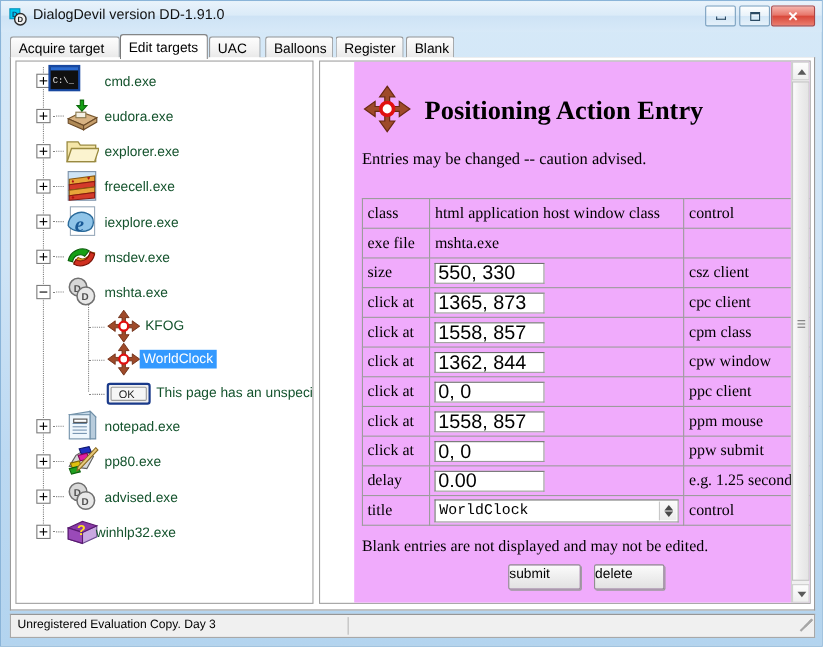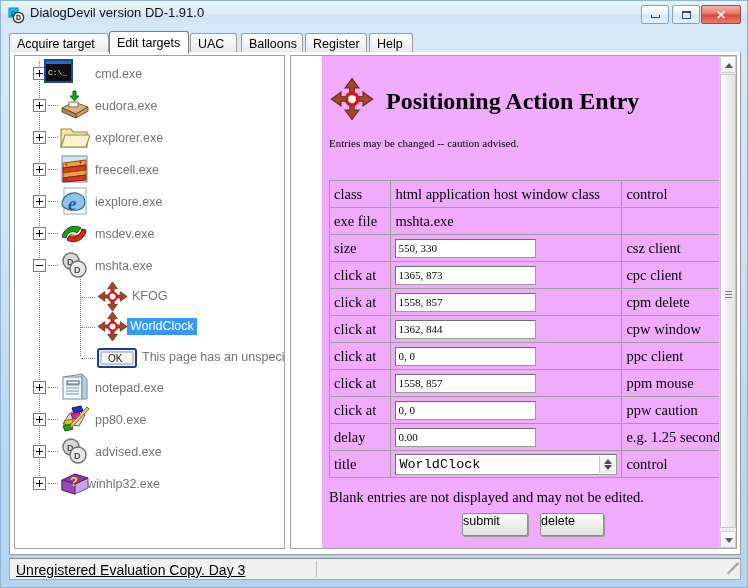--- a/index.html
+++ b/index.html
@@ -143,21 +143,21 @@
     background: transparent;
     border-left: 1px dotted #808080;
   }
   .node-icon {
     position: absolute;
     width: 31px; height: 31px;
   }
   .node-label {
     position: absolute;
     font-size: 12.5px;
-    color: #737373;
+    color: #14532d;
     white-space: nowrap;
     line-height: 15px;
   }
   .node-label.selected {
     background: #3399ff;
     color: #ffffff;
     padding: 1px 3px;
   }
 
   
@@ -182,21 +182,21 @@
   }
   #hdr-title {
     font-family: "Liberation Serif", serif;
     font-size: 24px; font-weight: bold; color: #000;
     margin-left: 12px;
     letter-spacing: 0px;
   }
   #subtitle {
     position: absolute; left: 7px; top: 81px;
     font-family: "Liberation Serif", serif;
-    font-size: 11px; color: #000;
+    font-size: 15px; color: #000;
   }
 
   
   #tbl {
     position: absolute; left: 7px; top: 124px;
     width: 409px;
     border-collapse: collapse;
     font-family: "Liberation Serif", serif;
     font-size: 14.5px;
   }
@@ -206,27 +206,27 @@
     height: 27px;
     vertical-align: middle;
     color: #000;
     white-space: nowrap;
     overflow: hidden;
   }
   td.c-label { width: 62px; }
   td.c-mid   { width: 231px; padding: 0 3px; }
   td.c-right { width: 116px; }
   .txtfield {
-    width: 141px; height: 19px;
+    width: 100px; height: 19px;
     border: 1px solid #9a9a9a;
     border-top-color: #6e6e6e;
     border-left-color: #6e6e6e;
     background: #ffffff;
-    font-family: Liberation Serif, serif;
-    font-size: 11px;
+    font-family: Liberation Sans, sans-serif;
+    font-size: 18px;
     color: #000;
     padding: 0 2px;
     line-height: 17px;
     display: inline-block;
     vertical-align: middle;
   }
   .spinwrap {
     position: relative;
     display: inline-block;
     width: 222px; height: 21px;
@@ -318,24 +318,23 @@
   #statusbar {
     position: absolute; left: 8px; top: 557px;
     width: 732px; height: 22px;
     background: #f0f0f0;
     border: 1px solid #a8a8a8;
     border-top-color: #8c8c8c;
   }
   #status-left {
     position: absolute; left: 2px; top: 1px;
     width: 302px; height: 18px;
-    font-size: 14px; color: #000;
+    font-size: 11px; color: #000;
     padding: 2px 4px 0 4px;
     white-space: nowrap;
-    text-decoration: underline;
   }
   #status-div {
     position: absolute; left: 306px; top: 2px;
     width: 1px; height: 16px; background: #b8b8b8;
   }
   #status-right {
     position: absolute; left: 310px; top: 1px;
     right: 2px; height: 18px;
   }
   #resize-grip {
@@ -381,21 +380,21 @@
     </div>
   </div>
 
   <div id="tabstrip">
     <div id="tab-sep-line"></div>
     <div class="tab" style="left:0px;   width:100px;"><span>Acquire target</span></div>
     <div class="tab active" style="left:100px; width:80px;"><span>Edit targets</span></div>
     <div class="tab" style="left:181px; width:47px;"><span>UAC</span></div>
     <div class="tab" style="left:232px; width:62px;"><span>Balloons</span></div>
     <div class="tab" style="left:296px; width:62px;"><span>Register</span></div>
-    <div class="tab" style="left:360px; width:44px;"><span>Help</span></div>
+    <div class="tab" style="left:360px; width:44px;"><span>Blank</span></div>
   </div>
 
   <div id="client">
 
     <div id="treepanel">
 
       <div class="dotline-v" style="left:24px; top:5px; height:425px;"></div>
 
       <div class="dotline-v" style="left:65px; top:205px; height:95px;"></div>
 
@@ -629,41 +628,41 @@
               <td class="c-right">csz client</td>
             </tr>
             <tr>
               <td class="c-label">click at</td>
               <td class="c-mid"><span class="txtfield">1365, 873</span></td>
               <td class="c-right">cpc client</td>
             </tr>
             <tr>
               <td class="c-label">click at</td>
               <td class="c-mid"><span class="txtfield">1558, 857</span></td>
-              <td class="c-right">cpm delete</td>
+              <td class="c-right">cpm class</td>
             </tr>
             <tr>
               <td class="c-label">click at</td>
               <td class="c-mid"><span class="txtfield">1362, 844</span></td>
               <td class="c-right">cpw window</td>
             </tr>
             <tr>
               <td class="c-label">click at</td>
               <td class="c-mid"><span class="txtfield">0, 0</span></td>
               <td class="c-right">ppc client</td>
             </tr>
             <tr>
               <td class="c-label">click at</td>
               <td class="c-mid"><span class="txtfield">1558, 857</span></td>
               <td class="c-right">ppm mouse</td>
             </tr>
             <tr>
               <td class="c-label">click at</td>
               <td class="c-mid"><span class="txtfield">0, 0</span></td>
-              <td class="c-right">ppw caution</td>
+              <td class="c-right">ppw submit</td>
             </tr>
             <tr>
               <td class="c-label">delay</td>
               <td class="c-mid"><span class="txtfield">0.00</span></td>
               <td class="c-right">e.g. 1.25 seconds</td>
             </tr>
             <tr>
               <td class="c-label">title</td>
               <td class="c-mid">
                 <span class="spinwrap">

